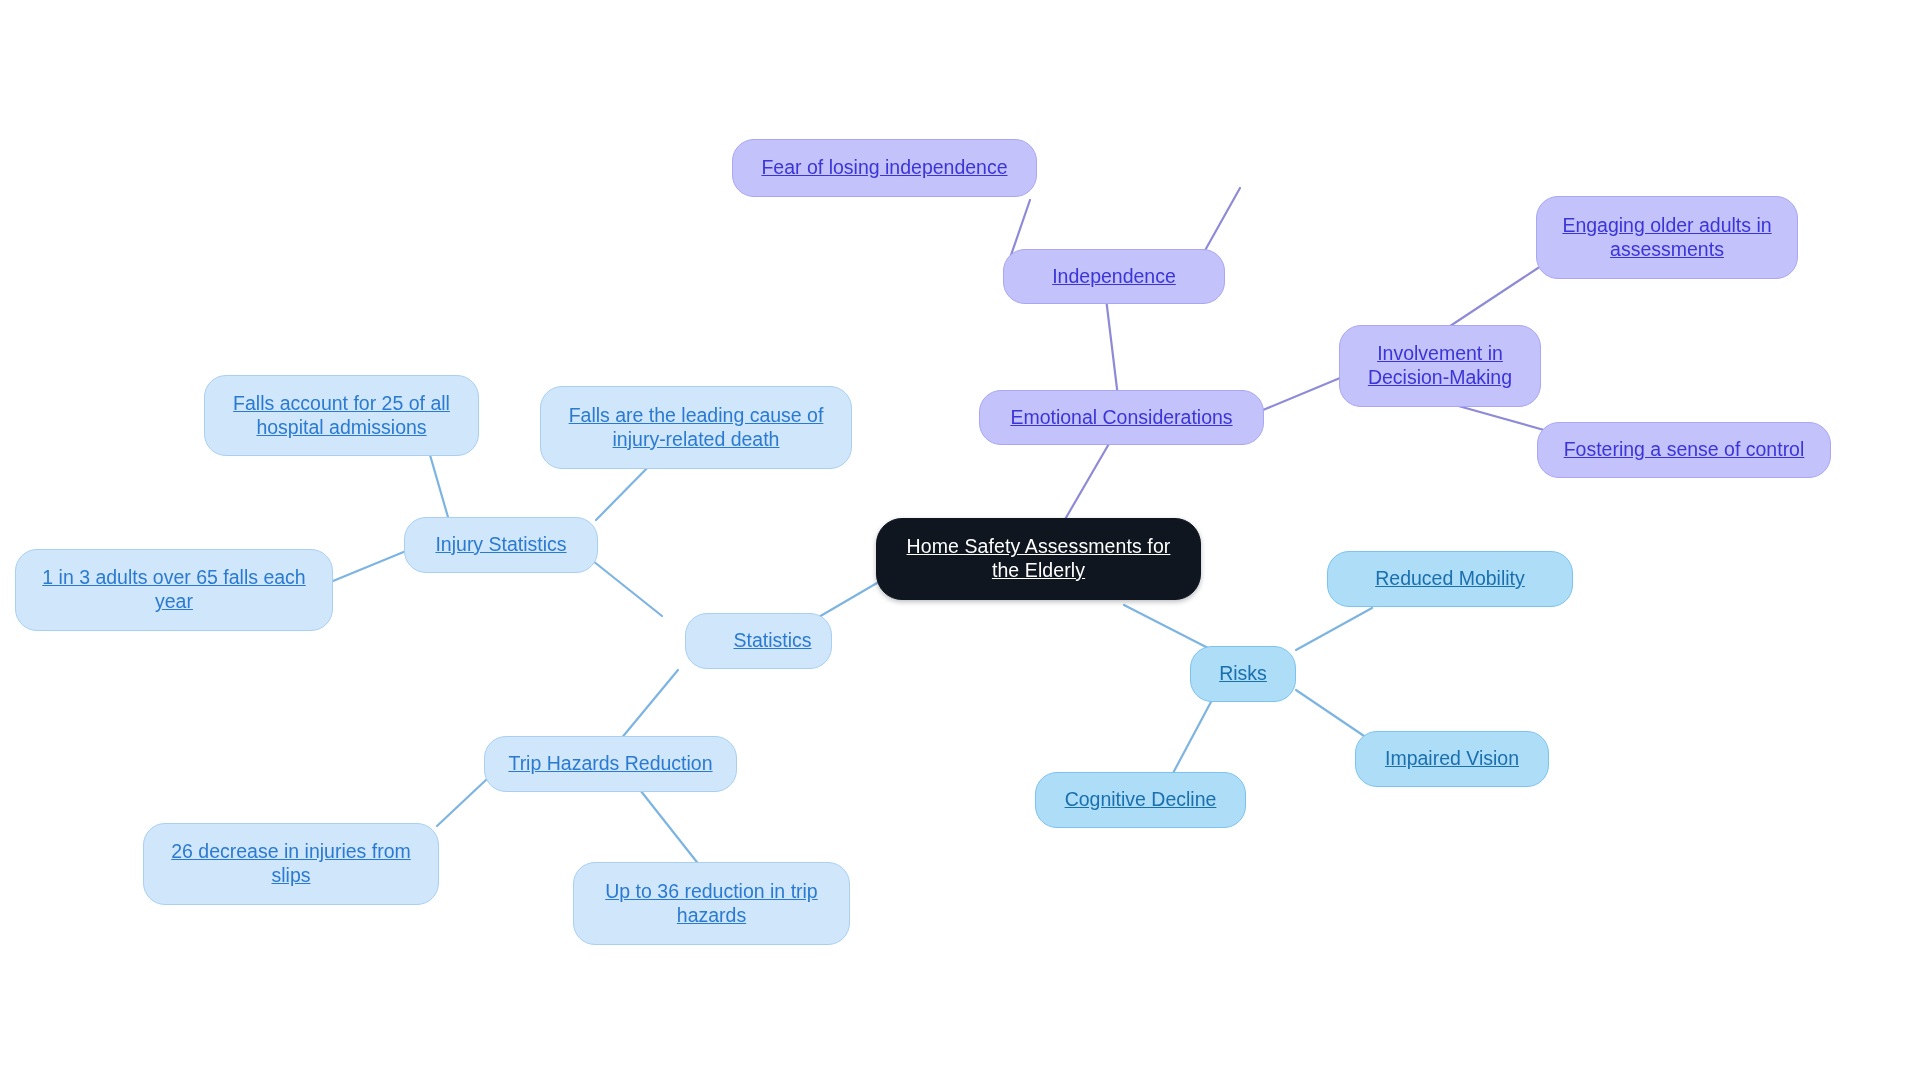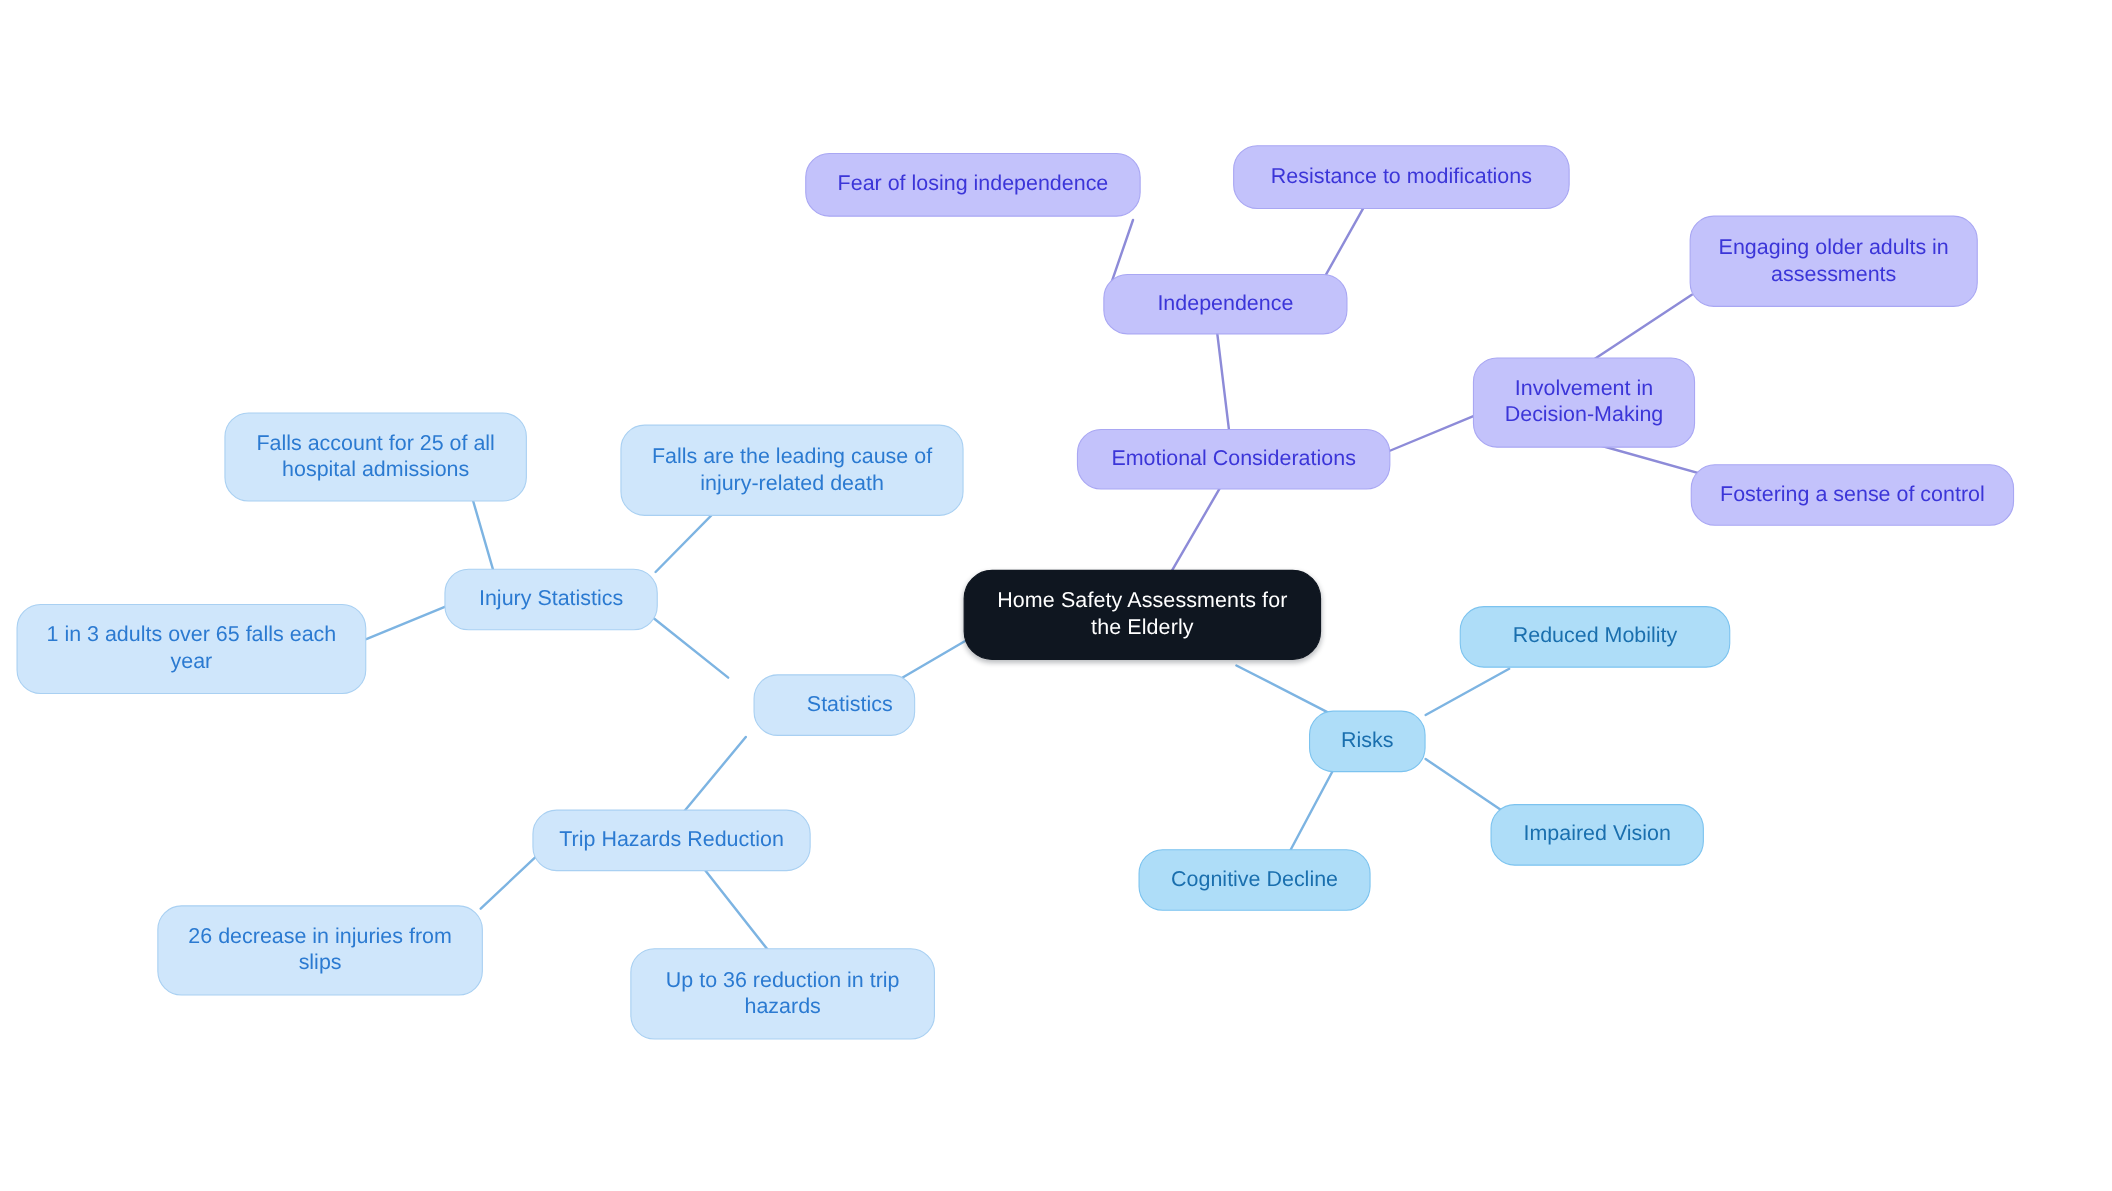--- a/index.html
+++ b/index.html
@@ -34,20 +34,21 @@
     align-items: center;
     justify-content: center;
     text-align: center;
     border-radius: 22px;
     border-style: solid;
     border-width: 1.5px;
     line-height: 1.22;
     padding: 6px 14px;
     white-space: pre-line;
     overflow: hidden;
+    text-decoration: underline;
   }
   .node-root {
     background: #0f1620;
     border-color: #0f1620;
     color: #ffffff;
     font-size: 19.5px;
     border-radius: 26px;
     box-shadow: 0 2px 5px rgba(15,22,32,0.28);
     letter-spacing: 0.1px;
   }
@@ -104,38 +105,37 @@
 
   <div class="node node-root" style="left:876px; top:518px; width:325px; height:82px;">Home Safety Assessments for
 the Elderly</div>
 
   <div class="node node-purple" style="left:1003px; top:249px; width:222px; height:55px;">Independence</div>
 
   <div class="node node-purple" style="left:979px; top:390px; width:285px; height:55px;">Emotional Considerations</div>
 
   <div class="node node-purple" style="left:732px; top:139px; width:305px; height:58px;">Fear of losing independence</div>
 
-  <div class="node node-purple" style="left:1121px; top:132px; width:306px; height:58px;">Resistance to modifications</div>
 
   <div class="node node-purple" style="left:1339px; top:325px; width:202px; height:82px;">Involvement in
 Decision-Making</div>
 
   <div class="node node-purple" style="left:1536px; top:196px; width:262px; height:83px;">Engaging older adults in
 assessments</div>
 
   <div class="node node-purple" style="left:1537px; top:422px; width:294px; height:56px;">Fostering a sense of control</div>
 
   <div class="node node-blue" style="left:685px; top:613px; width:147px; height:56px;padding-left:42px;">Statistics</div>
 
   <div class="node node-blue" style="left:404px; top:517px; width:194px; height:56px;">Injury Statistics</div>
 
   <div class="node node-blue" style="left:204px; top:375px; width:275px; height:81px;">Falls account for 25 of all
 hospital admissions</div>
 
-  <div class="node node-blue" style="left:564px; top:386px; width:312px; height:83px;">Falls are the leading cause of
+  <div class="node node-blue" style="left:540px; top:386px; width:312px; height:83px;">Falls are the leading cause of
 injury-related death</div>
 
   <div class="node node-blue" style="left:15px; top:549px; width:318px; height:82px;">1 in 3 adults over 65 falls each
 year</div>
 
   <div class="node node-blue" style="left:484px; top:736px; width:253px; height:56px;">Trip Hazards Reduction</div>
 
   <div class="node node-blue" style="left:143px; top:823px; width:296px; height:82px;">26 decrease in injuries from
 slips</div>
 

